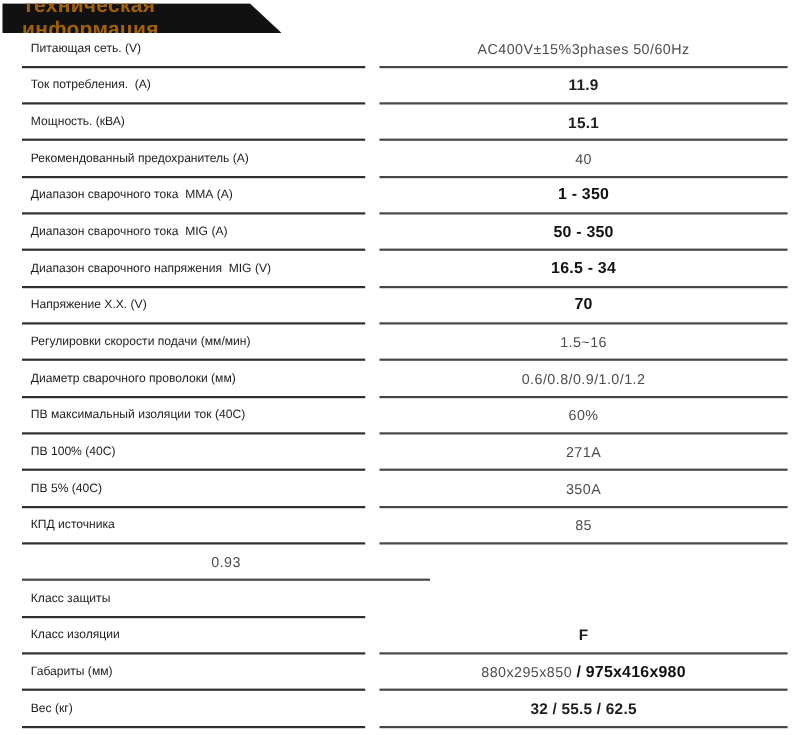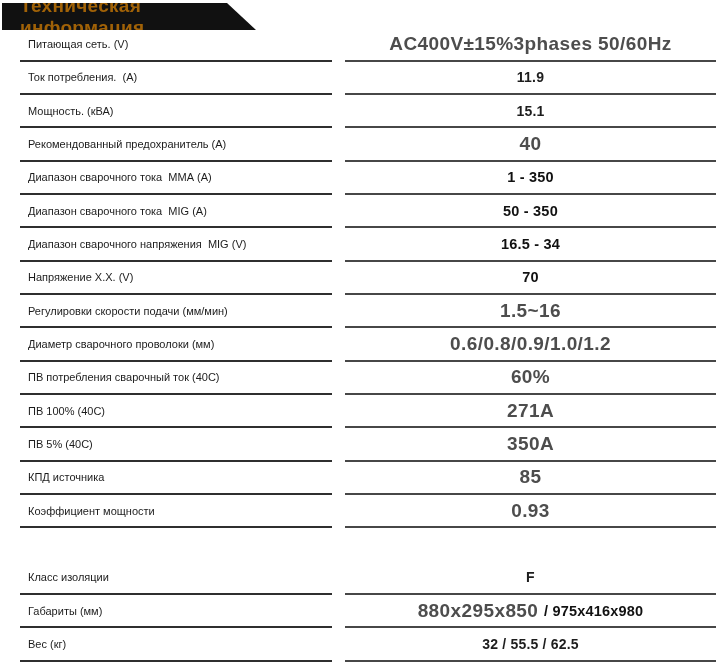--- a/index.html
+++ b/index.html
@@ -60,21 +60,21 @@
     white-space: pre;
     font-family: Liberation Sans, sans-serif;
   }
   .value-cell {
     width: 371px;
     justify-content: center;
     border-bottom-color: #474747;
     font-family: "Liberation Sans", sans-serif;
     white-space: pre;
   }
-  .tone-gray { color: #4d4d4d; font-size: 19px;   font-weight: 700; letter-spacing: 0.4px; }
+  .tone-gray { color: #4d4d4d; font-size: 13px;   font-weight: 400; letter-spacing: 0.4px; }
   .tone-dark { color: #1d1d1d; font-size: 14px;   font-weight: 600; letter-spacing: 0.2px; text-align: center; }
   .tone-bold { color: #111111; font-size: 14.5px; font-weight: 700; letter-spacing: 0.2px; }
 </style>
 </head>
 <body>
 
 <div class="banner">
   <span class="banner-title">Техническая информация</span>
 </div>
 
@@ -113,40 +113,40 @@
     </div>
     <div class="spec-row">
       <div class="cell label-cell">Регулировки скорости подачи (мм/мин)</div>
       <div class="cell value-cell"><span class="tone-gray">1.5~16</span></div>
     </div>
     <div class="spec-row">
       <div class="cell label-cell">Диаметр сварочного проволоки (мм)</div>
       <div class="cell value-cell"><span class="tone-gray">0.6/0.8/0.9/1.0/1.2</span></div>
     </div>
     <div class="spec-row">
-      <div class="cell label-cell">ПВ потребления сварочный ток (40С)</div>
+      <div class="cell label-cell">ПВ максимальный изоляции ток (40С)</div>
       <div class="cell value-cell"><span class="tone-gray">60%</span></div>
     </div>
     <div class="spec-row">
       <div class="cell label-cell">ПВ 100% (40С)</div>
       <div class="cell value-cell"><span class="tone-gray">271A</span></div>
     </div>
     <div class="spec-row">
       <div class="cell label-cell">ПВ 5% (40С)</div>
       <div class="cell value-cell"><span class="tone-gray">350A</span></div>
     </div>
     <div class="spec-row">
       <div class="cell label-cell">КПД источника</div>
       <div class="cell value-cell"><span class="tone-gray">85</span></div>
     </div>
     <div class="spec-row">
-      <div class="cell label-cell">Коэффициент мощности</div>
       <div class="cell value-cell"><span class="tone-gray">0.93</span></div>
     </div>
     <div class="spec-row">
+      <div class="cell label-cell">Класс защиты</div>
     </div>
     <div class="spec-row">
       <div class="cell label-cell">Класс изоляции</div>
       <div class="cell value-cell"><span class="tone-dark">F</span></div>
     </div>
     <div class="spec-row">
       <div class="cell label-cell">Габариты (мм)</div>
       <div class="cell value-cell"><span class="tone-gray">880x295x850 </span><span class="tone-bold">/ 975x416x980</span></div>
     </div>
     <div class="spec-row">

